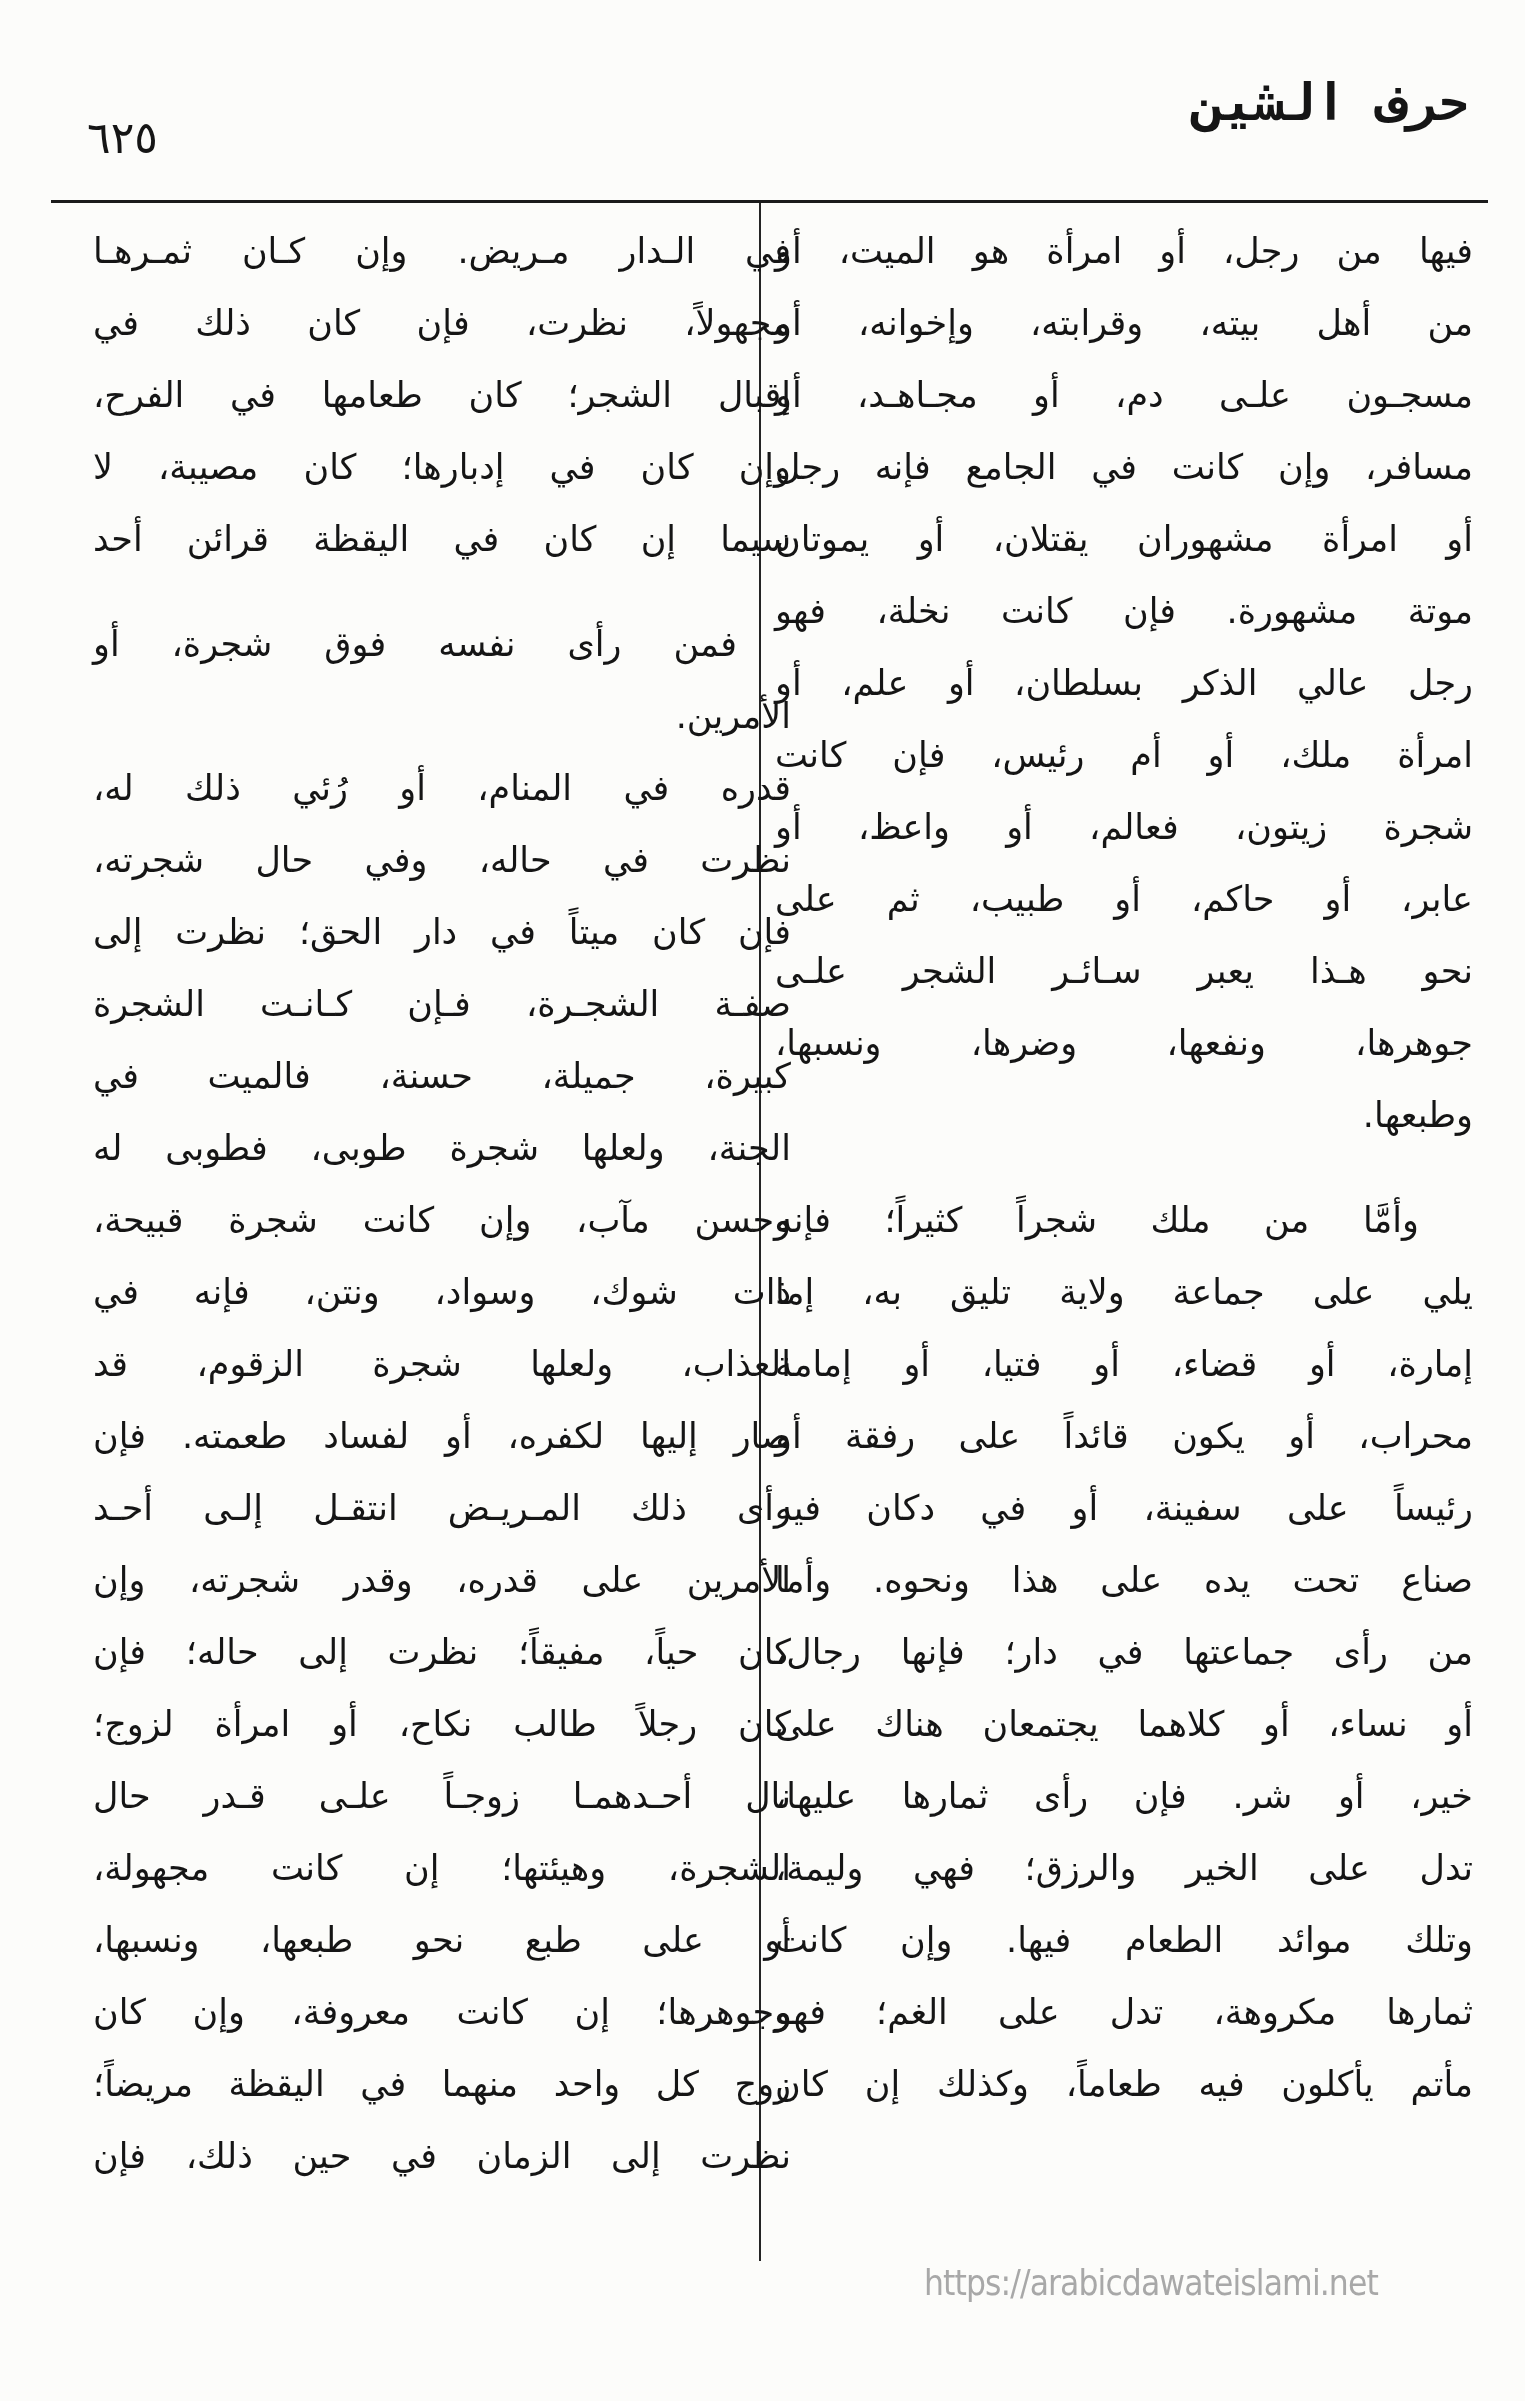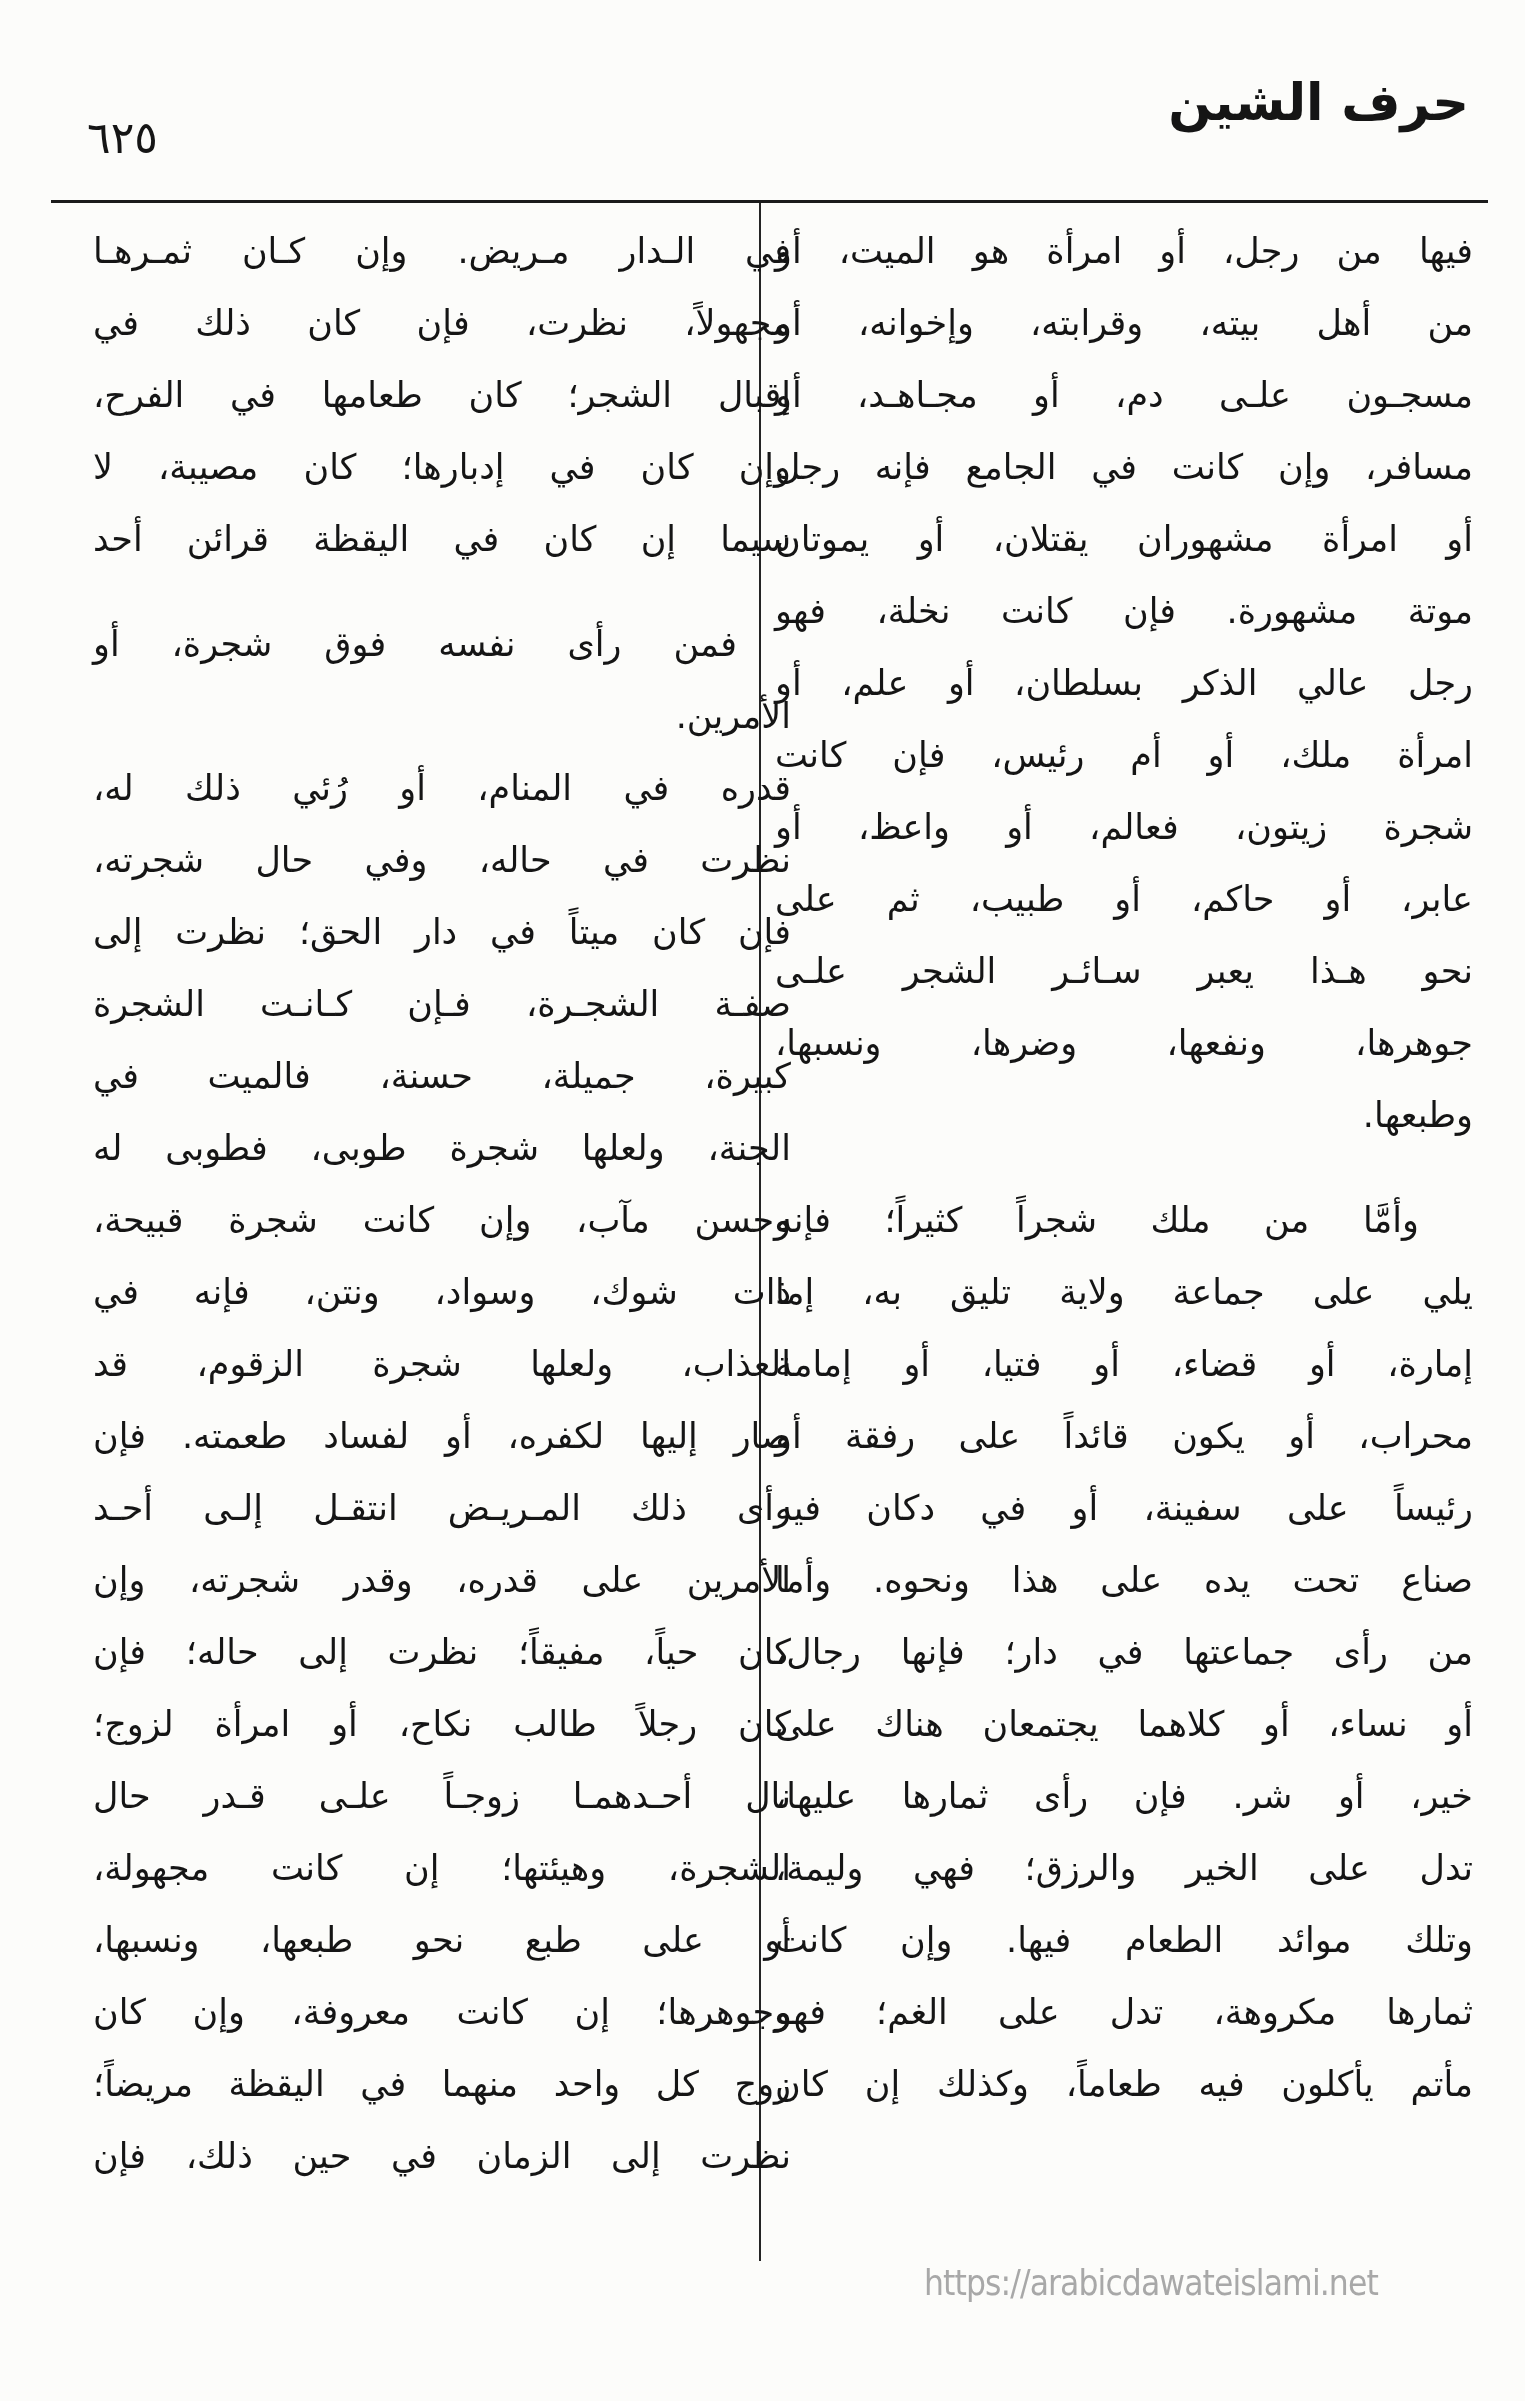--- a/index.html
+++ b/index.html
@@ -18,20 +18,21 @@
     color: #151515;
   }
   .page-title {
     position: absolute;
     top: 73px;
     right: 56px;
     font-size: 51px;
     font-weight: bold;
     direction: rtl;
     letter-spacing: 0;
+    font-family: Liberation Mono, monospace;
   }
   .page-number {
     position: absolute;
     top: 112px;
     left: 87px;
     font-size: 44px;
     direction: rtl;
   }
   .header-rule {
     position: absolute;

